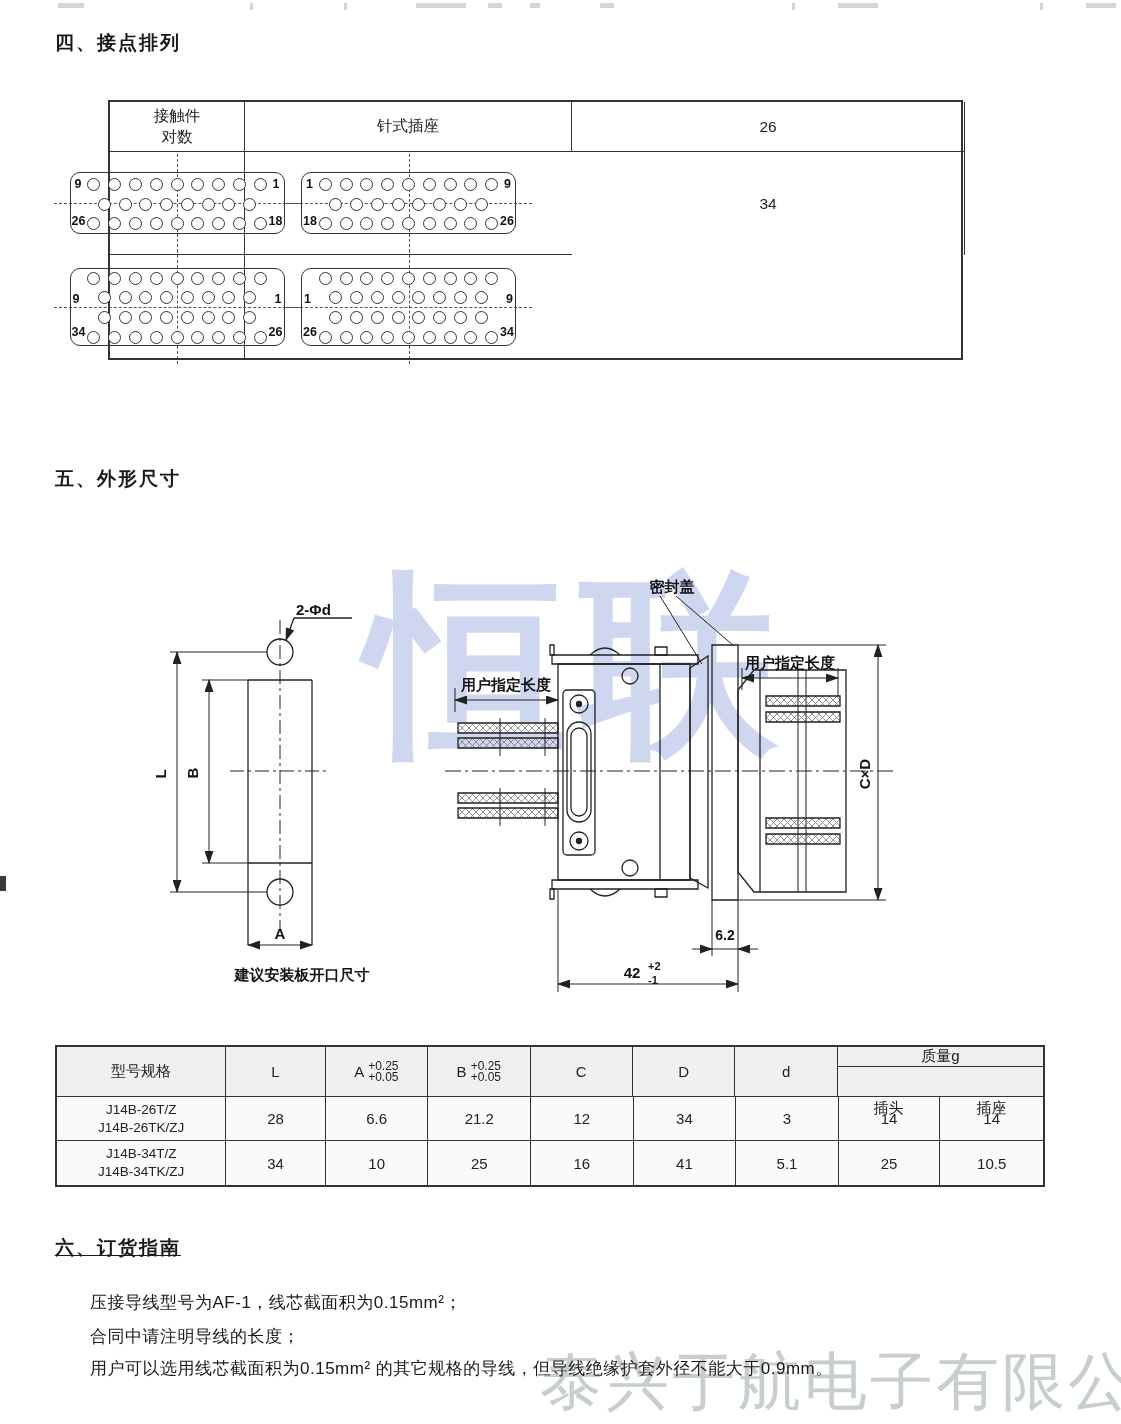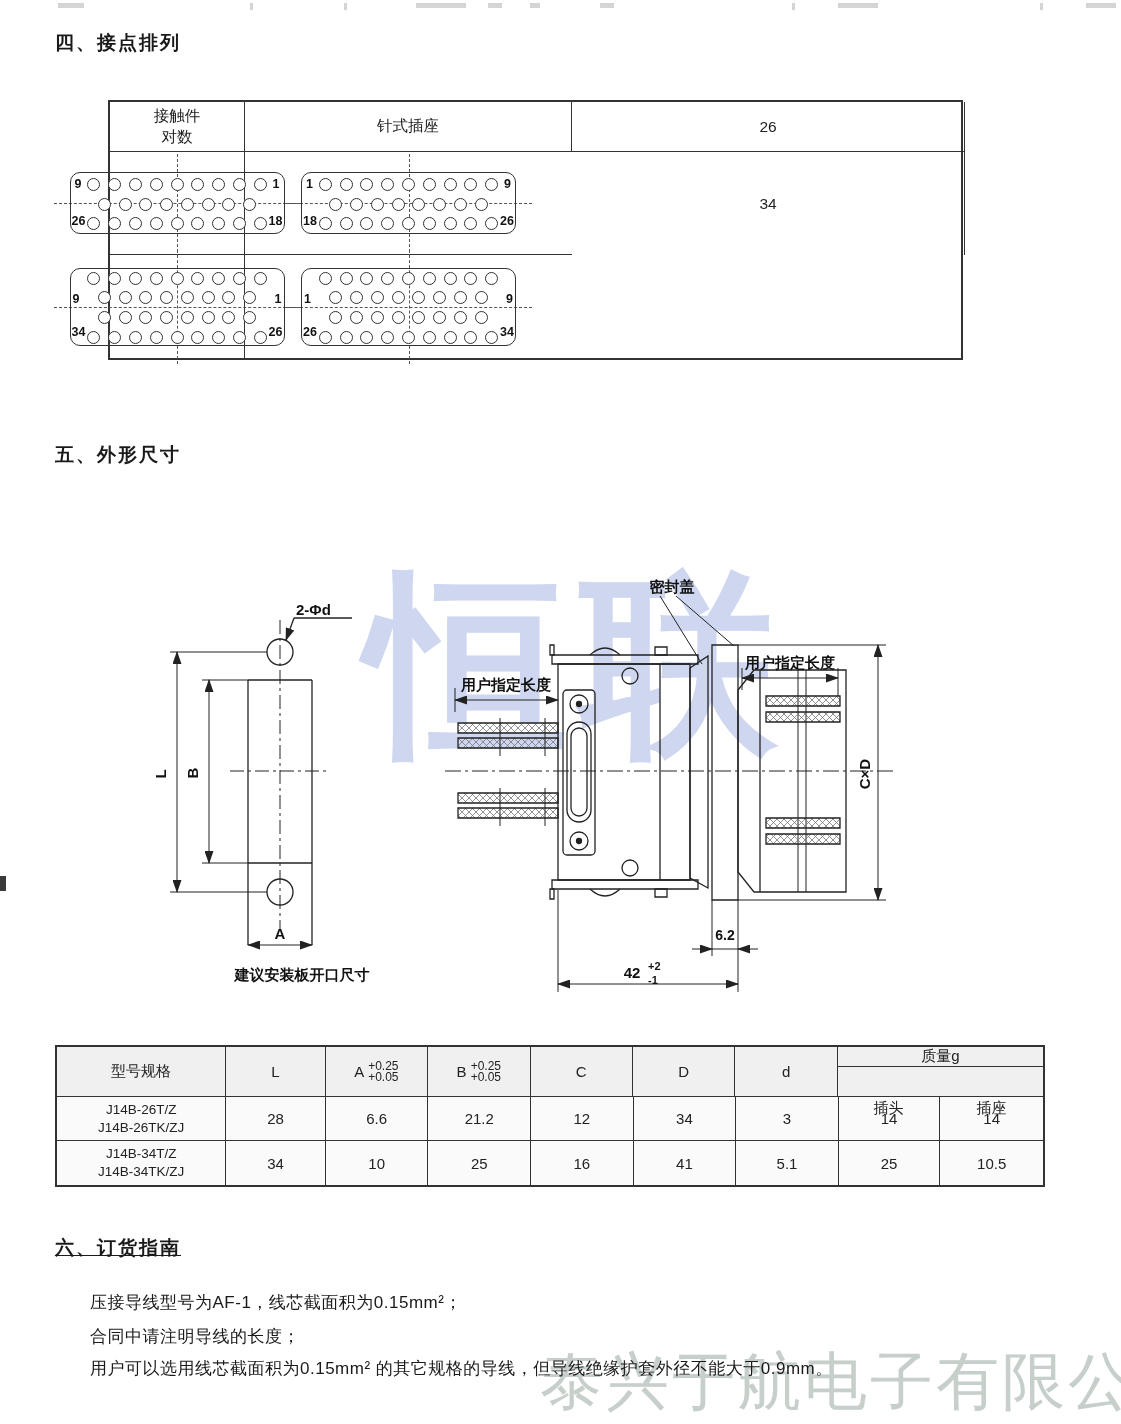--- a/index.html
+++ b/index.html
@@ -311,21 +311,21 @@
           </div>
           <span class="lbl lbl-ml">1</span>
           <span class="lbl lbl-mr">9</span>
           <span class="lbl lbl-bl">26</span>
           <span class="lbl lbl-br">34</span>
         </div>
     </div>
   </div>
 </div>
 
-<div class="abs sec-title" style="left:55px;top:442px;">五、外形尺寸</div>
+<div class="abs sec-title" style="left:55px;top:466px;">五、外形尺寸</div>
 
 <svg class="abs odraw" width="1121" height="460" viewBox="0 0 1121 460">
   <defs>
     <marker id="ar" markerWidth="13" markerHeight="9" refX="12" refY="4.5" orient="auto-start-reverse" markerUnits="userSpaceOnUse">
       <path d="M0,0 L13,4.5 L0,9 Z" fill="#222"></path>
     </marker>
     <pattern id="xh" width="7" height="7" patternUnits="userSpaceOnUse">
       <path d="M0,7 L7,0 M0,0 L7,7" stroke="#777" stroke-width="0.8"></path>
     </pattern>
   </defs>

